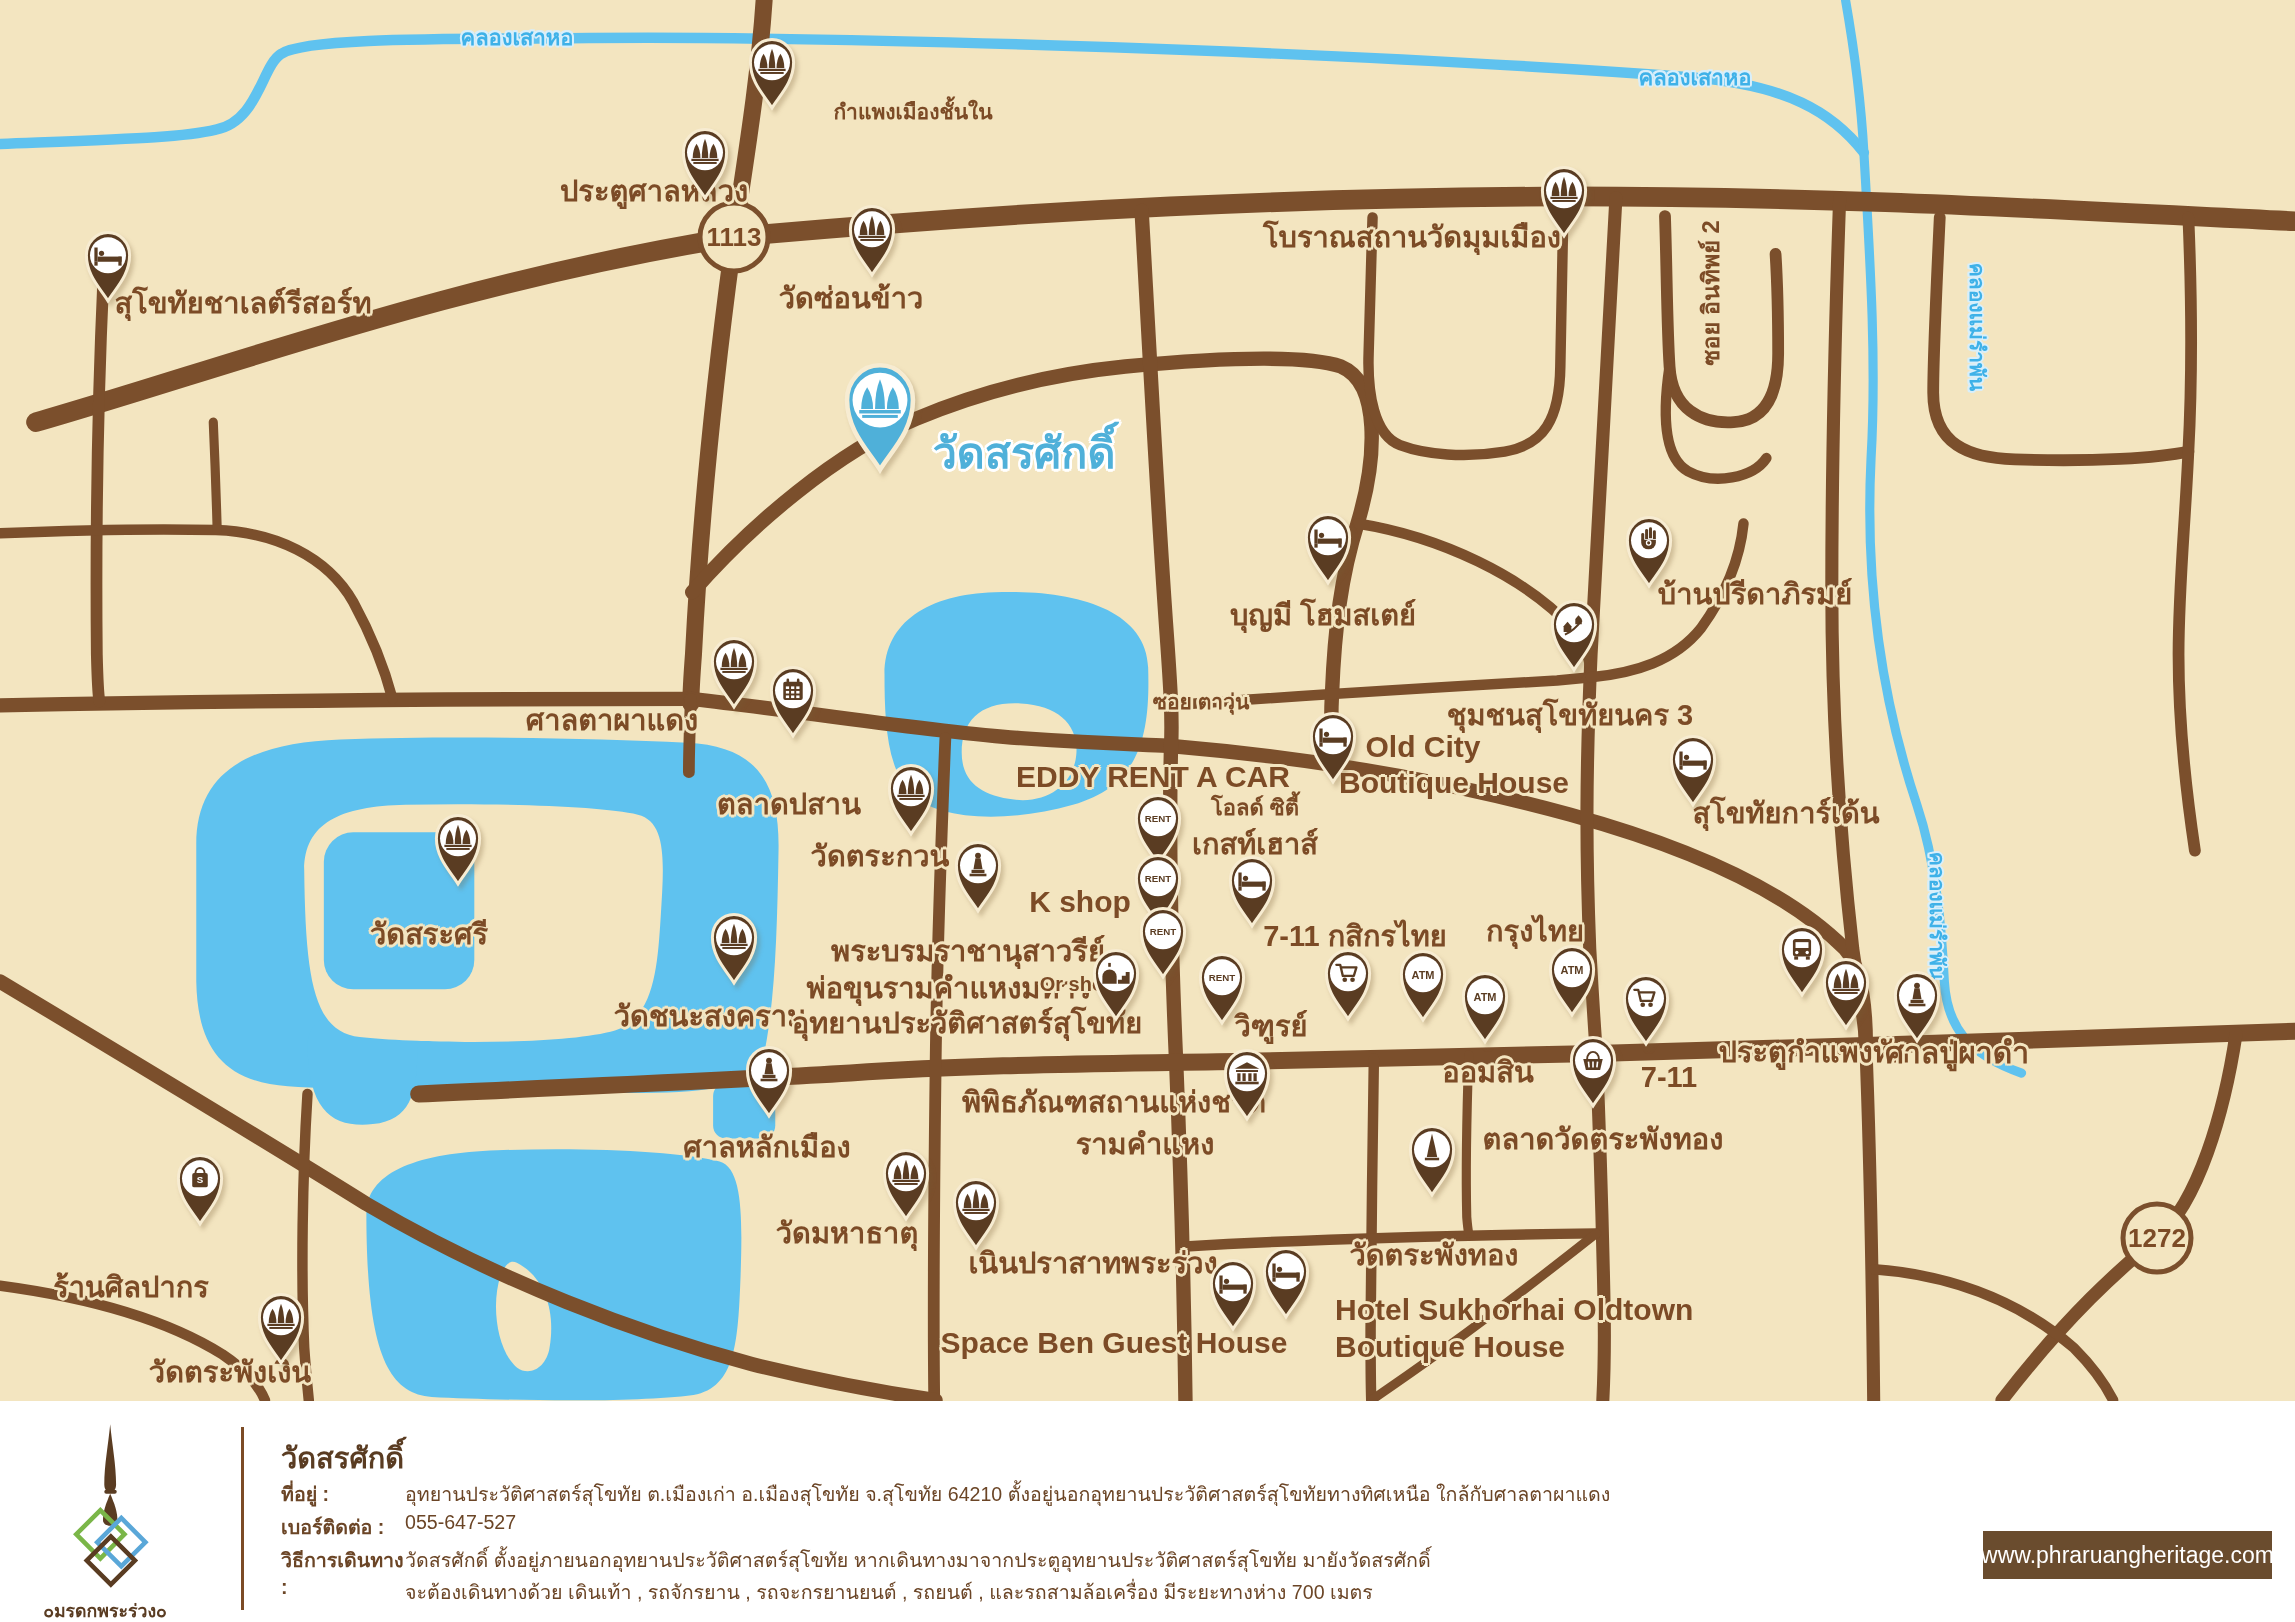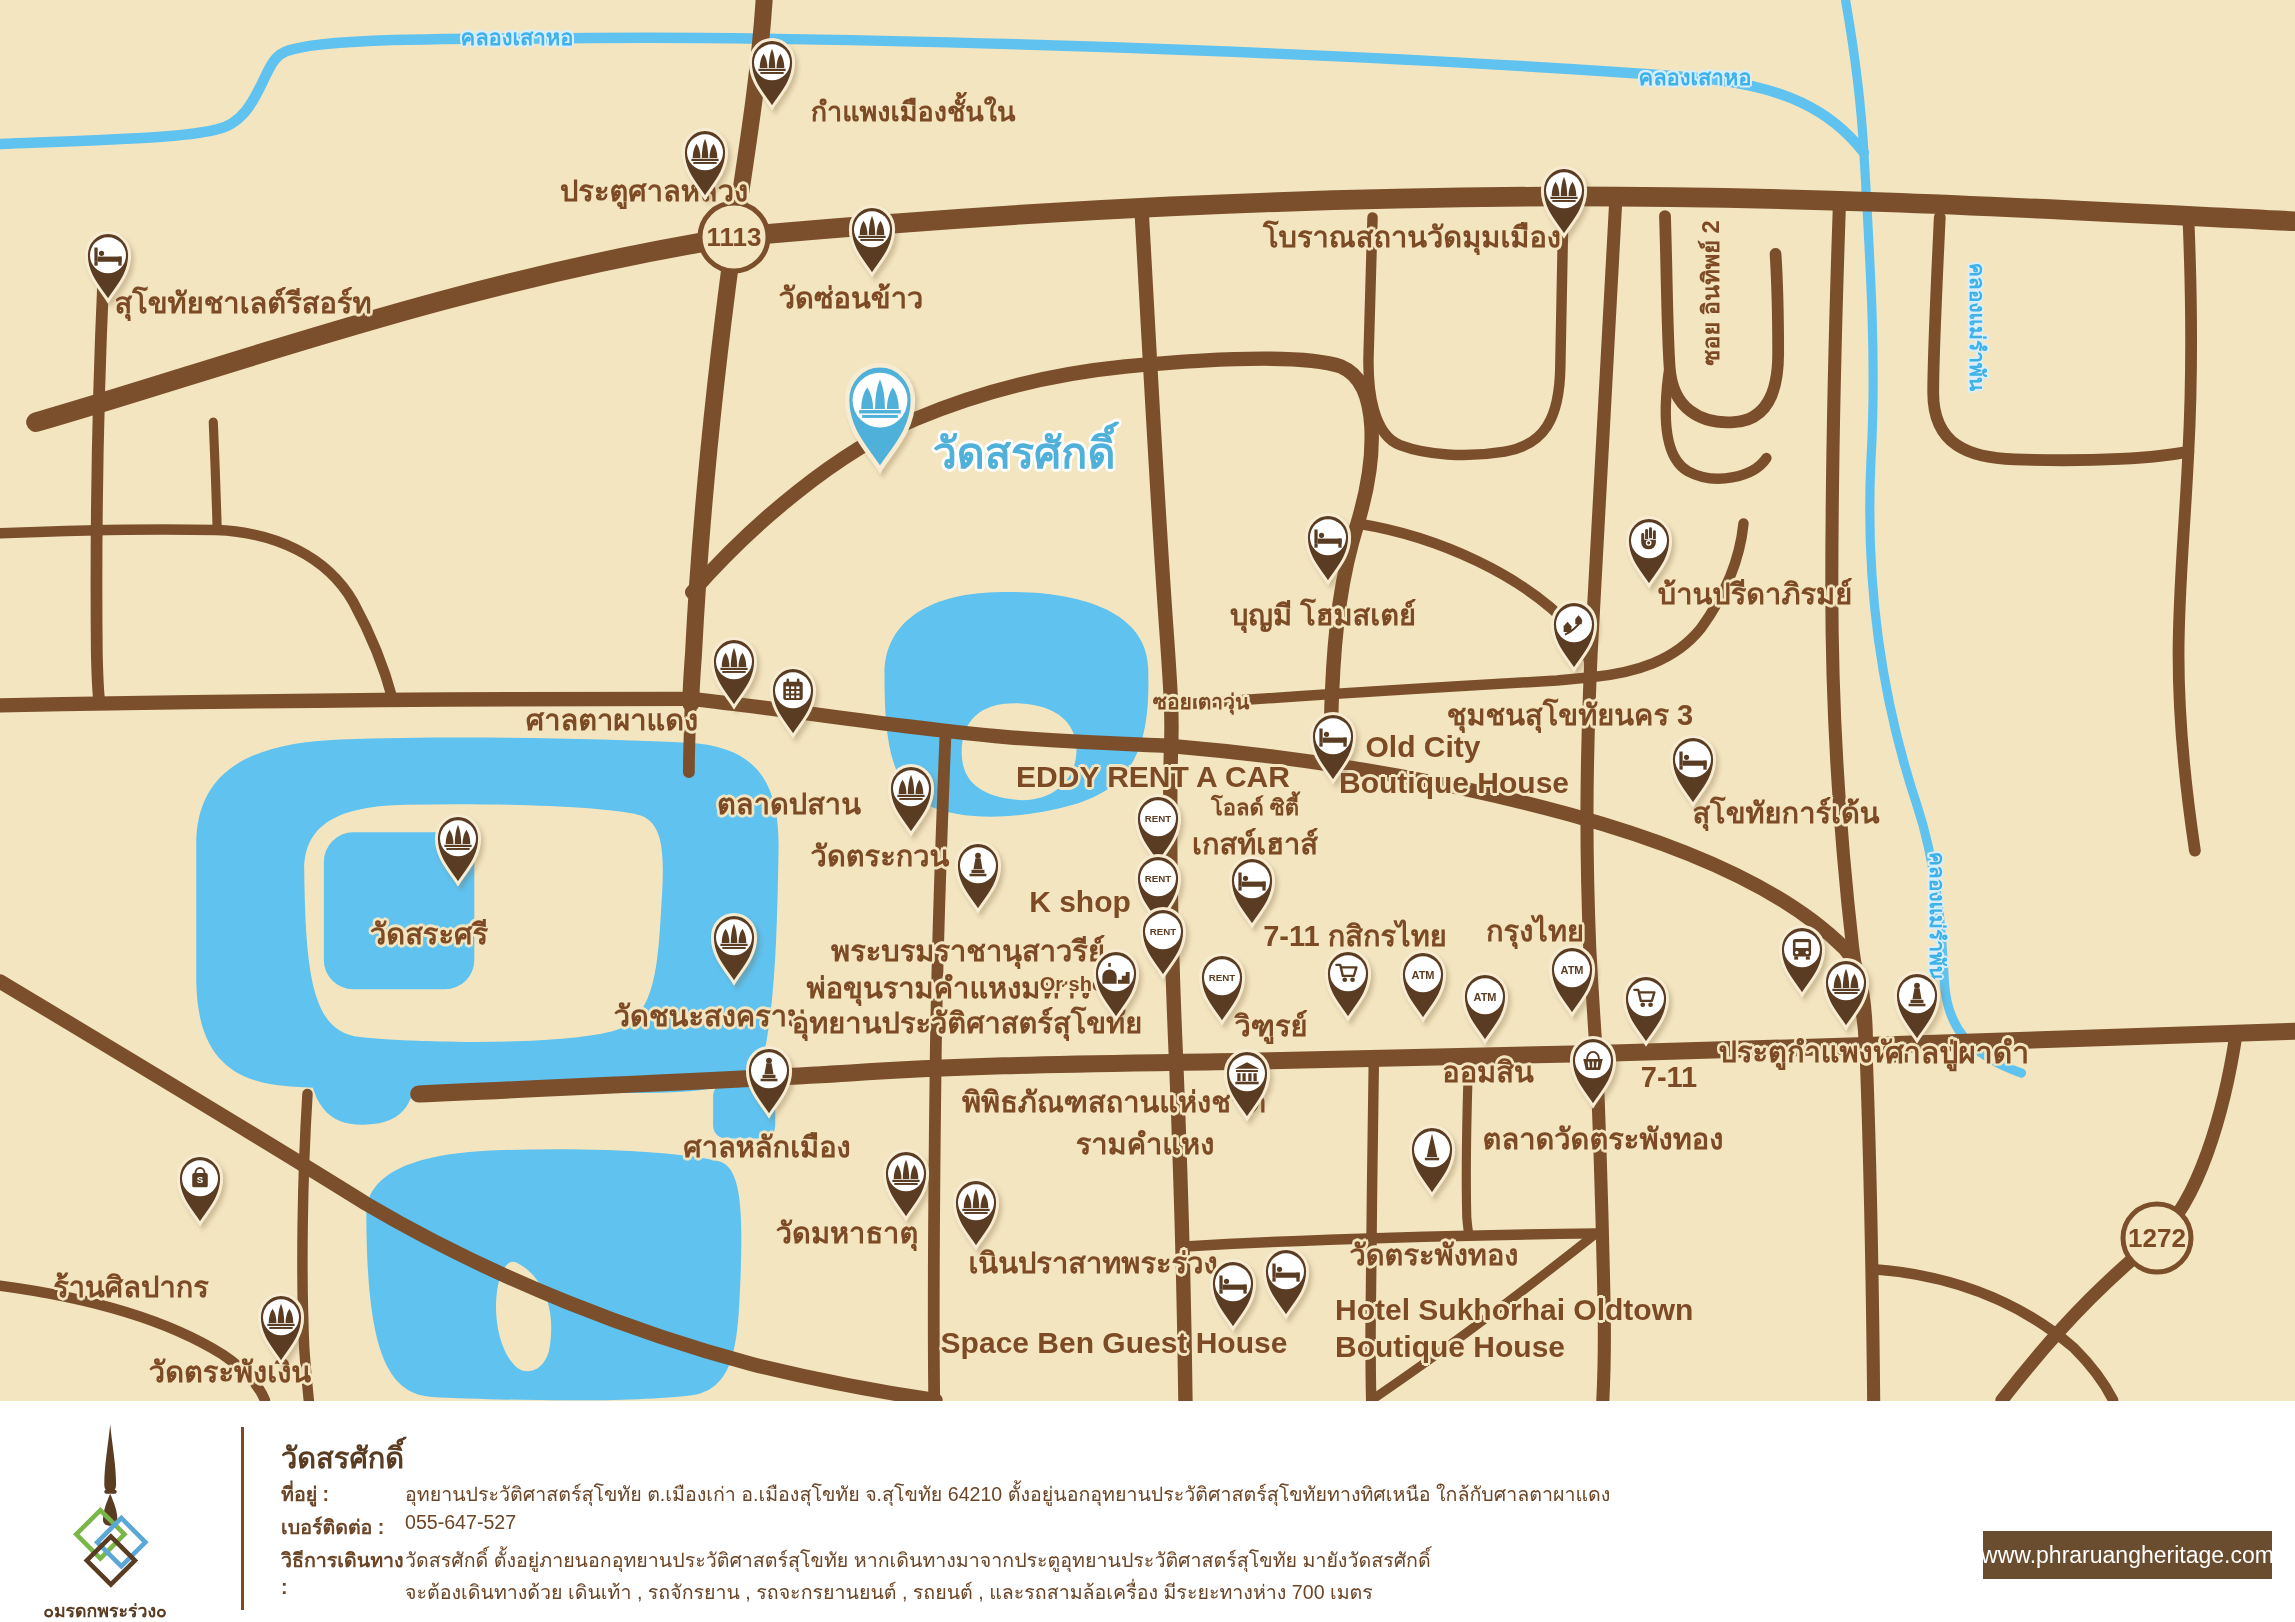--- a/index.html
+++ b/index.html
@@ -586,21 +586,21 @@
     <g transform="translate(50,48) scale(1.08)">
             <g fill="#4fb0d9">
               <path d="M-19,9 Q-19,-4 -13,-13 Q-7,-4 -7,9 Z"></path>
               <path d="M-5,9 Q-5,-9 0,-21 Q5,-9 5,9 Z"></path>
               <path d="M7,9 Q7,-4 13,-13 Q19,-4 19,9 Z"></path>
               <rect x="-21" y="10" width="42" height="3.5"></rect>
               <rect x="-18" y="15" width="36" height="3"></rect>
             </g>
           </g>
         </svg></div>
-      <div class="lbl" style="left: 913px; top: 111px; font-size: 27px;">กำแพงเมืองชั้นใน</div>
+      <div class="lbl" style="left: 913px; top: 111px; font-size: 21px;">กำแพงเมืองชั้นใน</div>
       <div class="lbl" style="left: 654px; top: 191px; font-size: 29px;">ประตูศาลหลวง</div>
       <div class="lbl" style="left: 219px; top: 303px; font-size: 29px; margin-left: 24px;">สุโขทัยชาเลต์รีสอร์ท</div>
       <div class="lbl" style="left: 851px; top: 298px; font-size: 29px;">วัดซ่อนข้าว</div>
       <div class="lbl" style="left: 1412px; top: 237px; font-size: 29px;">โบราณสถานวัดมุมเมือง</div>
       <div class="lbl water" style="left: 517px; top: 37px; font-size: 22px;">คลองเสาหอ</div>
       <div class="lbl water" style="left: 1695px; top: 77px; font-size: 22px;">คลองเสาหอ</div>
       <div class="lbl water" style="left: 1977px; top: 327px; font-size: 21px; transform: translate(-50%, -50%) rotate(90deg);">คลองแม่รำพัน</div>
       <div class="lbl water" style="left: 1937px; top: 916px; font-size: 21px; transform: translate(-50%, -50%) rotate(90deg);">คลองแม่รำพัน</div>
       <div class="lbl" style="left: 1710px; top: 293px; font-size: 23.6px; transform: translate(-50%, -50%) rotate(-90deg);">ซอย อินทิพย์ 2</div>
       <div class="lbl accent" style="left: 1024px; top: 453px; font-size: 43px;">วัดสรศักดิ์</div>

